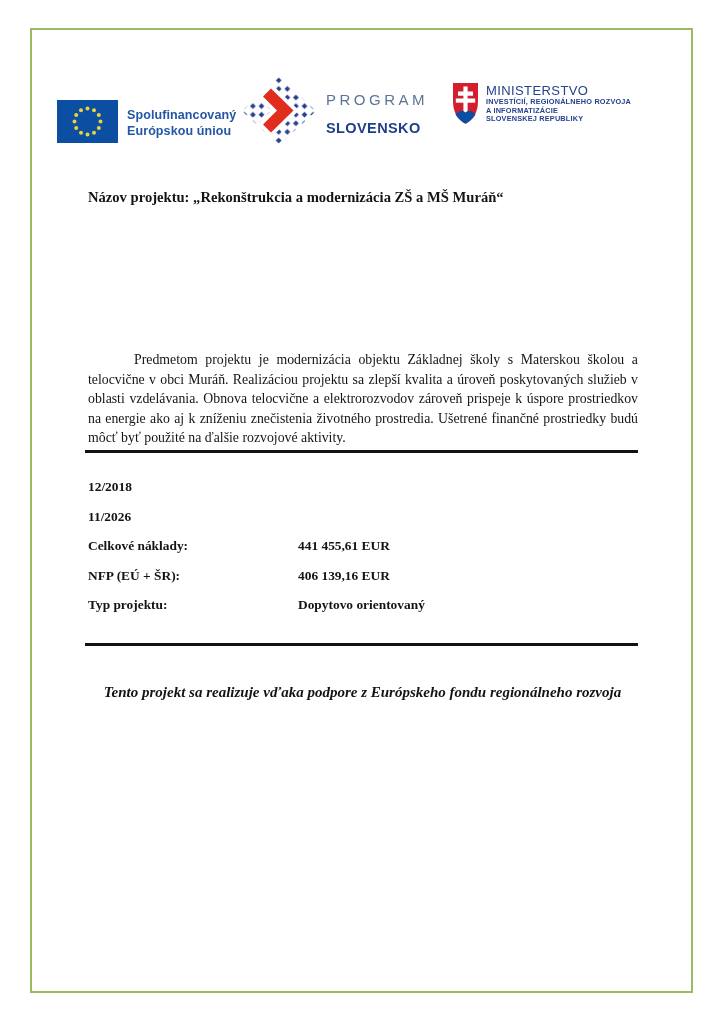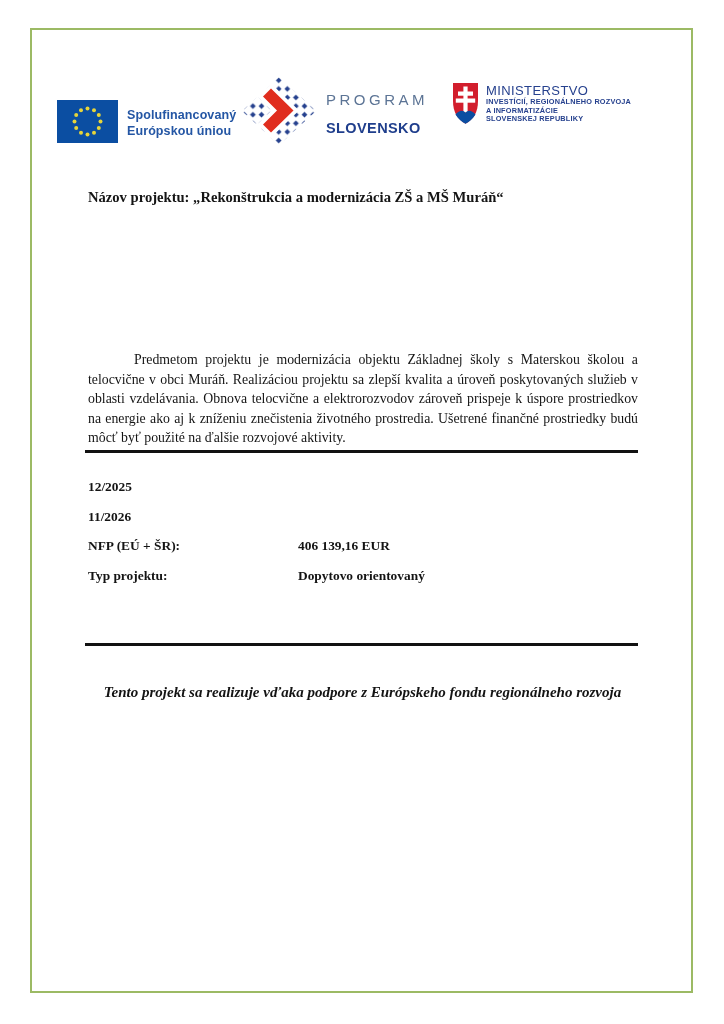--- a/index.html
+++ b/index.html
@@ -119,24 +119,28 @@
   </div>
 
   <div class="doc-title">Názov projektu: „Rekonštrukcia a modernizácia ZŠ a MŠ Muráň“</div>
 
   <div class="para para-2">Predmetom projektu je modernizácia objektu Základnej školy s Materskou školou a telocvične v obci Muráň. Realizáciou projektu sa zlepší kvalita a úroveň poskytovaných služieb v oblasti vzdelávania. Obnova telocvične a elektrorozvodov zároveň prispeje k úspore prostriedkov na energie ako aj k zníženiu znečistenia životného prostredia. Ušetrené finančné prostriedky budú môcť byť použité na ďalšie rozvojové aktivity.</div>
 
   <div class="rule rule-1"></div>
 
   <div class="details">
     <div class="detail-row">
-      <span class="detail-value">12/2025</span>
+      <span class="detail-value">12/2018</span>
     </div>
     <div class="detail-row">
       <span class="detail-value">11/2026</span>
+    </div>
+    <div class="detail-row">
+      <span class="detail-label">Celkové náklady:</span>
+      <span class="detail-value">441 455,61 EUR</span>
     </div>
     <div class="detail-row">
       <span class="detail-label">NFP (EÚ + ŠR):</span>
       <span class="detail-value">406 139,16 EUR</span>
     </div>
     <div class="detail-row">
       <span class="detail-label">Typ projektu:</span>
       <span class="detail-value">Dopytovo orientovaný</span>
     </div>
   </div>

